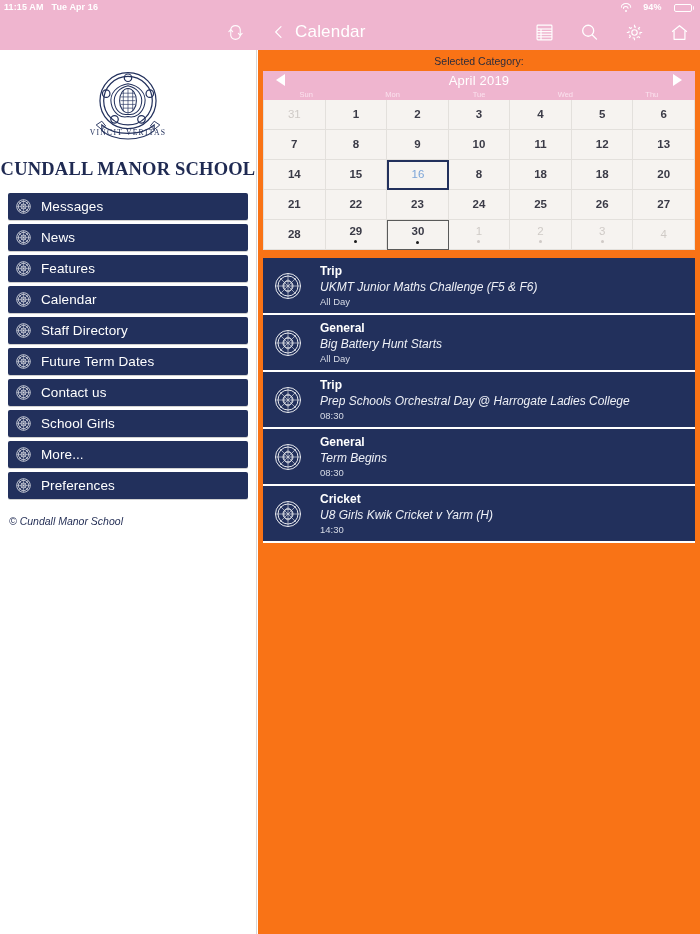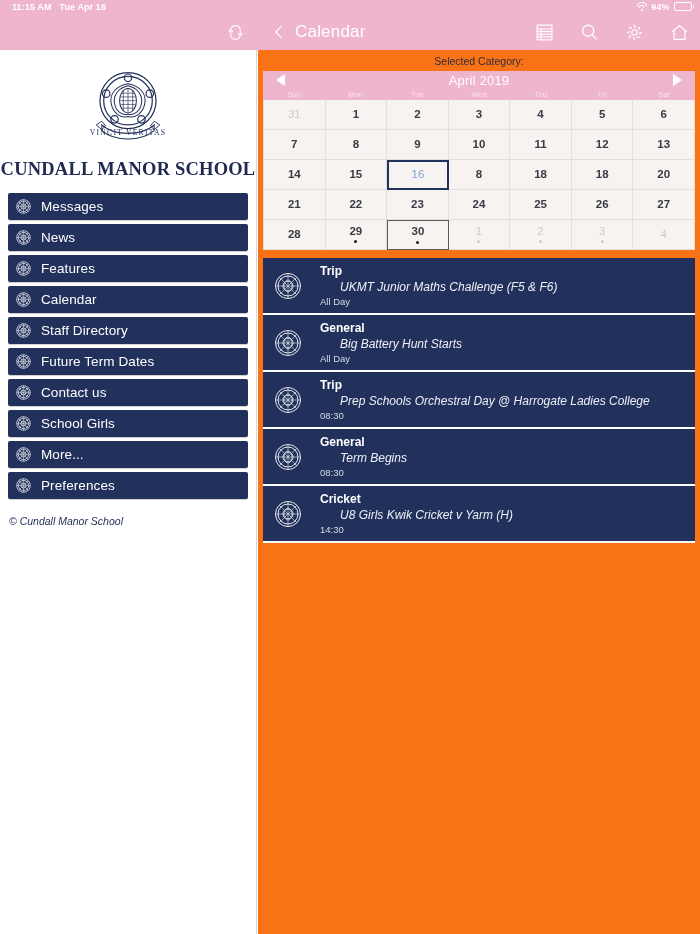--- a/index.html
+++ b/index.html
@@ -9,27 +9,27 @@
     font-family: "Liberation Sans", sans-serif;
     overflow: hidden;
   }
   #app { position: relative; width: 700px; height: 934px; background: #ffffff; }
 
   
   .statusbar {
     position: absolute; top: 0; left: 0; width: 700px; height: 14px;
     background: #efb5cf;
     display: flex; align-items: center;
-    padding: 0 6px 0 12px;
+    padding: 0 6px 0 4px;
     color: #ffffff; font-size: 9px; font-weight: bold;
     letter-spacing: .1px;
   }
   .sb-time { margin-right: 8px; }
   .sb-date {}
-  .sb-right { margin-left: auto; display: flex; align-items: flex-start; gap: 4px; }
+  .sb-right { margin-left: auto; display: flex; align-items: flex-end; gap: 12px; }
   .wifi-ico { width: 11px; height: 9px; position: relative; }
   .wifi-ico i {
     position: absolute; left: 50%; transform: translateX(-50%);
     border: 1.1px solid #fff; border-bottom: none;
     border-radius: 50% 50% 0 0 / 100% 100% 0 0;
   }
   .wifi-ico i:nth-child(1){ width: 11px; height: 5px; top: 0; }
   .wifi-ico i:nth-child(2){ width: 6.5px; height: 3px; top: 2.5px; }
   .wifi-dot { position:absolute; left:50%; transform:translateX(-50%); bottom:0; width:2px;height:2px;background:#fff;border-radius:50%; }
   .batt { display: flex; align-items: center; }
@@ -97,21 +97,21 @@
     background: #efb5cf; height: 18px; position: relative;
     display: flex; align-items: center; justify-content: center;
   }
   .cal-title { color: #ffffff; font-size: 13px; letter-spacing: .2px; }
   .cal-arrow {
     position: absolute; top: 50%; transform: translateY(-50%);
     width: 0; height: 0; cursor: pointer;
   }
   .cal-prev { left: 13px; border-top: 6px solid transparent; border-bottom: 6px solid transparent; border-right: 9px solid #fff; }
   .cal-next { right: 13px; border-top: 6px solid transparent; border-bottom: 6px solid transparent; border-left: 9px solid #fff; }
-  .dow-row { background: #efb5cf; display: grid; grid-template-columns: repeat(7,1fr); height: 11px; }
+  .dow-row { background: #efb5cf; display: grid; grid-template-columns: repeat(5,1fr); height: 11px; }
   .dow { text-align: center; color: #fbe2ee; font-size: 7.5px; line-height: 11px; }
   .cal-grid { display: grid; grid-template-columns: repeat(7,1fr); border-left: 1px solid #e3e0dc; }
   .cell {
     position: relative; height: 30px; background: #f6f3f0;
     border-right: 1px solid #e3e0dc; border-bottom: 1px solid #e3e0dc;
     display: flex; flex-direction: column; align-items: center; justify-content: center;
     cursor: pointer;
   }
   .cell .dnum { font-size: 11.5px; font-weight: bold; color: #3a3a46; line-height: 1; }
   .cell.other .dnum { color: #cfcac6; font-weight: normal; }
@@ -126,21 +126,21 @@
   .event {
     display: flex; align-items: center;
     background: #22305c; min-height: 54px;
     border-bottom: 2px solid #ffffff;
     padding: 6px 8px 6px 10px;
     cursor: pointer;
   }
   .event .ev-ico { width: 30px; height: 30px; flex: 0 0 auto; margin-right: 17px; }
   .ev-txt { display: flex; flex-direction: column; justify-content: center; gap: 2px; }
   .ev-cat { color: #ffffff; font-size: 12px; font-weight: bold; }
-  .ev-title { color: #eef0f6; font-size: 12px; font-style: italic; margin-left: 20px; }
+  .ev-title { color: #eef0f6; font-size: 12px; font-style: italic; }
   .ev-time { color: #d7dbe6; font-size: 9.5px; }
 </style>
 </head>
 <body>
 
 <div id="app">
 
   <div class="statusbar">
     <span class="sb-time">11:15 AM</span>
     <span class="sb-date">Tue Apr 16</span>

